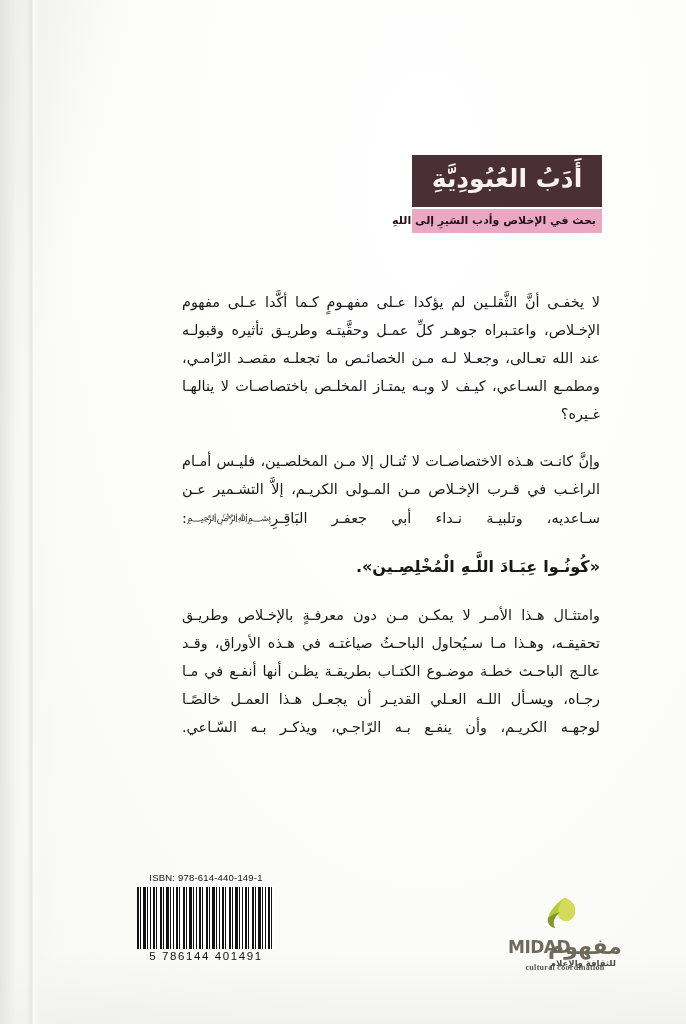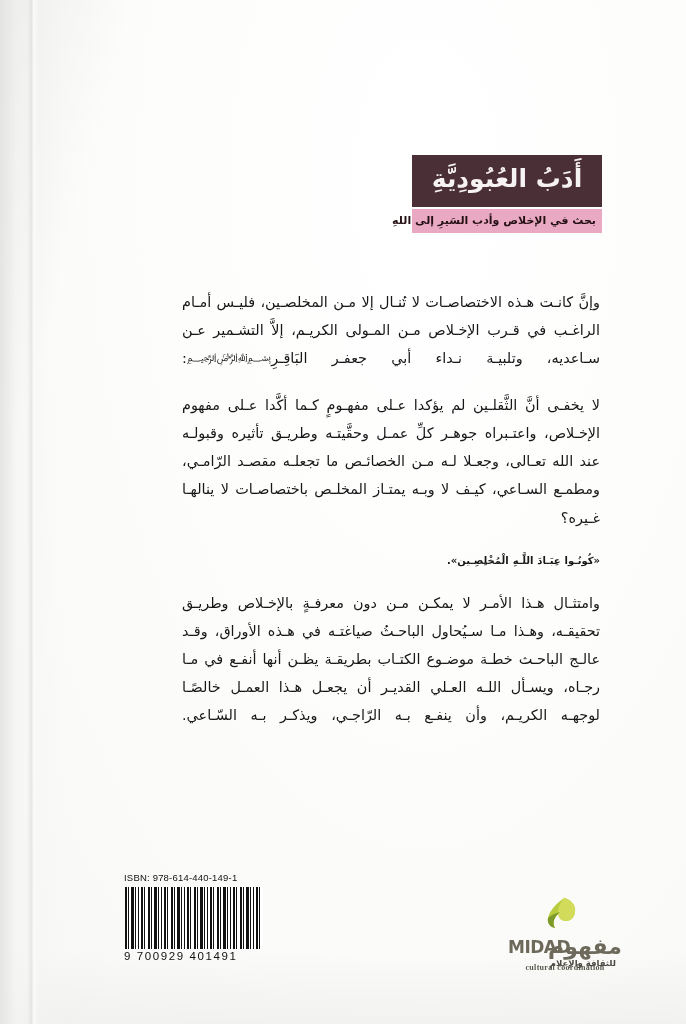--- a/index.html
+++ b/index.html
@@ -113,36 +113,37 @@
     text-align-last: justify;
     word-spacing: 0.5px;
   }
 
   .para:last-child { margin-bottom: 16px; }
 
   .para.ends-normal { text-align-last: right; }
 
   .hadith {
     font-weight: 700;
-    font-size: 10px;
+    font-size: 16px;
   }
 
   .honorific {
     font-size: 11px;
     vertical-align: 2px;
     letter-spacing: -0.5px;
   }
 
   
   #barcode-block {
     position: absolute;
-    left: 124px;
+    left: 136px;
     top: 872px;
     width: 140px;
     direction: ltr;
+    text-align: center;
   }
 
   #isbn-text {
     font-family: "Liberation Sans", sans-serif;
     font-size: 9.5px;
     color: #111;
     letter-spacing: 0.2px;
     margin-bottom: 4px;
     white-space: nowrap;
   }
@@ -261,34 +262,34 @@
     <div id="title-band">
       <div id="book-title">أَدَبُ العُبُودِيَّةِ</div>
     </div>
     <div id="subtitle-band">
       <div id="book-subtitle">بحث في الإخلاص وأدب السَيرِ إلى اللهِ</div>
     </div>
   </div>
 
   <div id="blurb">
 
+    <p class="para">لا يخفـى أنَّ الثَّقلـين لم يؤكدا عـلى مفهـومٍ كـما أكَّدا عـلى مفهوم الإخـلاص، واعتـبراه جوهـر كلِّ عمـل وحقَّيتـه وطريـق تأثيره وقبولـه عند الله تعـالى، وجعـلا لـه مـن الخصائـص ما تجعلـه مقصـد الرّامـي، ومطمـع السـاعي، كيـف لا وبـه يمتـاز المخلـص باختصاصـات لا ينالهـا غـيره؟</p>
+
     <p class="para"><span>وإنَّ كانـت هـذه الاختصاصـات لا تُنـال إلا مـن المخلصـين، فليـس أمـام الراغـب في قـرب الإخـلاص مـن المـولى الكريـم، إلاَّ التشـمير عـن سـاعديه، وتلبيـة نـداء أبي جعفـر البَاقِـرِ</span><span class="honorific">﷽</span><span>:</span></p>
-
-    <p class="para">لا يخفـى أنَّ الثَّقلـين لم يؤكدا عـلى مفهـومٍ كـما أكَّدا عـلى مفهوم الإخـلاص، واعتـبراه جوهـر كلِّ عمـل وحقَّيتـه وطريـق تأثيره وقبولـه عند الله تعـالى، وجعـلا لـه مـن الخصائـص ما تجعلـه مقصـد الرّامـي، ومطمـع السـاعي، كيـف لا وبـه يمتـاز المخلـص باختصاصـات لا ينالهـا غـيره؟</p>
 
     <p class="para hadith ends-normal">«كُونُـوا عِبَـادَ اللَّـهِ الْمُخْلِصِـين».</p>
 
     <p class="para">وامتثـال هـذا الأمـر لا يمكـن مـن دون معرفـةٍ بالإخـلاص وطريـق تحقيقـه، وهـذا مـا سـيُحاول الباحـثُ صياغتـه في هـذه الأوراق، وقـد عالـج الباحـث خطـة موضـوع الكتـاب بطريقـة يظـن أنها أنفـع في مـا رجـاه، ويسـأل اللـه العـلي القديـر أن يجعـل هـذا العمـل خالصًـا لوجهـه الكريـم، وأن ينفـع بـه الرّاجـي، ويذكـر بـه السّـاعي.</p>
 
   </div>
 
   <div id="barcode-block">
     <div id="isbn-text">ISBN: 978-614-440-149-1</div>
     <div id="barcode-bars"></div>
-    <div id="barcode-digits">9 700929 401491</div>
+    <div id="barcode-digits">5 786144 401491</div>
   </div>
 
   <div id="publisher-logo">
 
     <div id="logo-flame">
       <svg viewBox="0 0 118 34" width="118" height="34" aria-hidden="true">
         <path d="M58 2 C50 8, 44 14, 42 22 C41 27, 44 31, 49 32
                  C46 27, 48 21, 54 16 C53 22, 56 25, 60 25
                  C66 25, 70 19, 69 12 C68 7, 63 3, 58 2 Z" fill="#b9cc3e"></path>
         <path d="M58 2 C54 7, 52 12, 52 17 C52 22, 55 25, 60 25

